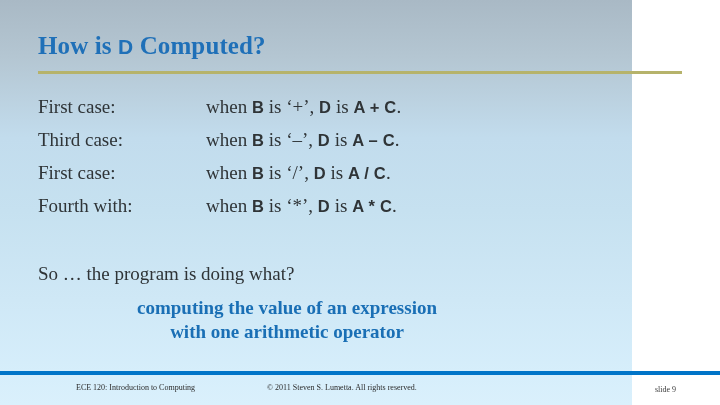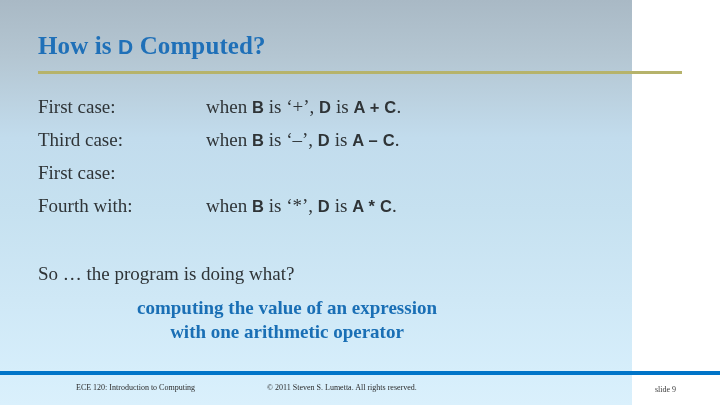--- a/index.html
+++ b/index.html
@@ -166,20 +166,21 @@
       <span class="case-text"><span>when </span><span class="v">B</span><span> is ‘+’, </span><span class="v">D</span><span> is </span><span class="v">A</span><span class="v"> + </span><span class="v">C</span><span>.</span></span>
     </div>
 
     <div class="case-row">
       <span class="case-label">Third case:</span>
       <span class="case-text"><span>when </span><span class="v">B</span><span> is ‘–’, </span><span class="v">D</span><span> is </span><span class="v">A</span><span class="v"> – </span><span class="v">C</span><span>.</span></span>
     </div>
 
     <div class="case-row">
       <span class="case-label">First case:</span>
+      <span class="case-text"><span>when </span><span class="v">B</span><span> is ‘/’,  </span><span class="v">D</span><span> is </span><span class="v">A</span><span class="v"> / </span><span class="v">C</span><span>.</span></span>
     </div>
 
     <div class="case-row">
       <span class="case-label">Fourth with:</span>
       <span class="case-text"><span>when </span><span class="v">B</span><span> is ‘*’, </span><span class="v">D</span><span> is </span><span class="v">A</span><span class="v"> * </span><span class="v">C</span><span>.</span></span>
     </div>
 
   </div>
 
   <div id="question">So … the program is doing what?</div>

